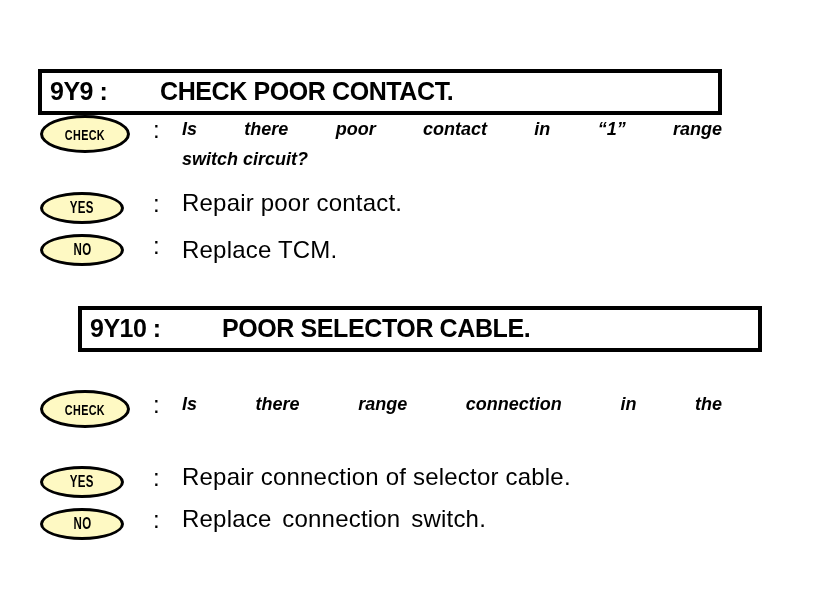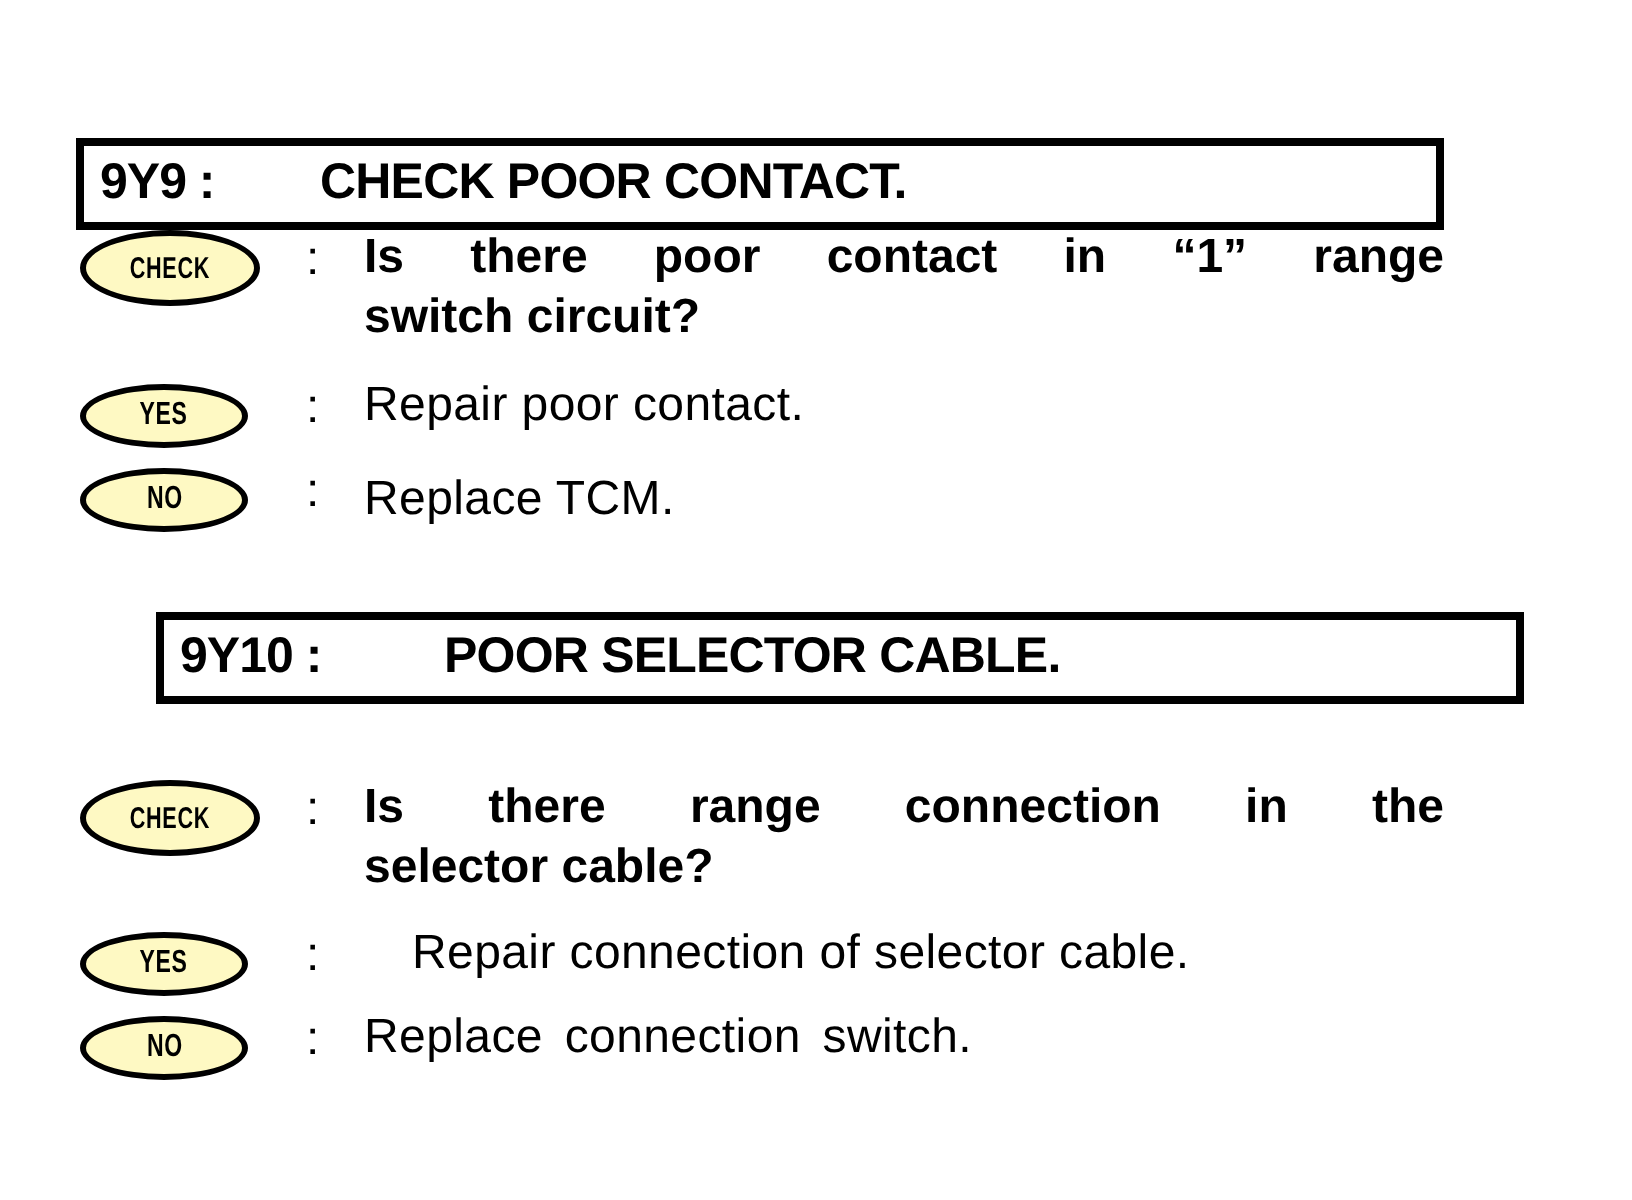--- a/index.html
+++ b/index.html
@@ -100,22 +100,23 @@
     font-size: 24px;
     font-weight: normal;
     line-height: 1;
   }
 
   
   .q-text {
     position: absolute;
     left: 182px;
     width: 540px;
-    font-size: 24px;
-    font-weight: bold;
+    font-size: 18px;
+    font-weight: bold;
+    font-style: italic;
     line-height: 30px;
     text-align: justify;
     text-align-last: left;
     letter-spacing: 0px;
   }
   .q-text .line1 {
     display: block;
     text-align: justify;
     text-align-last: justify;
     white-space: nowrap;
@@ -173,28 +174,27 @@
     <span class="step-id">9Y10 :</span>
     <span class="step-title" style="left:140px;">POOR SELECTOR CABLE.</span>
   </div>
 
   <div class="oval oval-check" style="top:390px;">
     <span>CHECK</span>
   </div>
   <div class="colon" style="top:393px;">:</div>
   <div class="q-text" style="top:389px;">
     <span class="line1">Is there range connection in the</span>
-    <span class="line2">selector cable?</span>
   </div>
 
   <div class="oval oval-yesno" style="top:466px;">
     <span>YES</span>
   </div>
   <div class="colon" style="top:466px;">:</div>
-  <div class="a-text" style="top:463px;margin-left:24px;">Repair connection of selector cable.</div>
+  <div class="a-text" style="top:463px;">Repair connection of selector cable.</div>
 
   <div class="oval oval-yesno" style="top:508px;">
     <span>NO</span>
   </div>
   <div class="colon" style="top:508px;">:</div>
   <div class="a-text spaced" style="top:505px;">Replace connection switch.</div>
 
 </div>
 
 </body></html>

